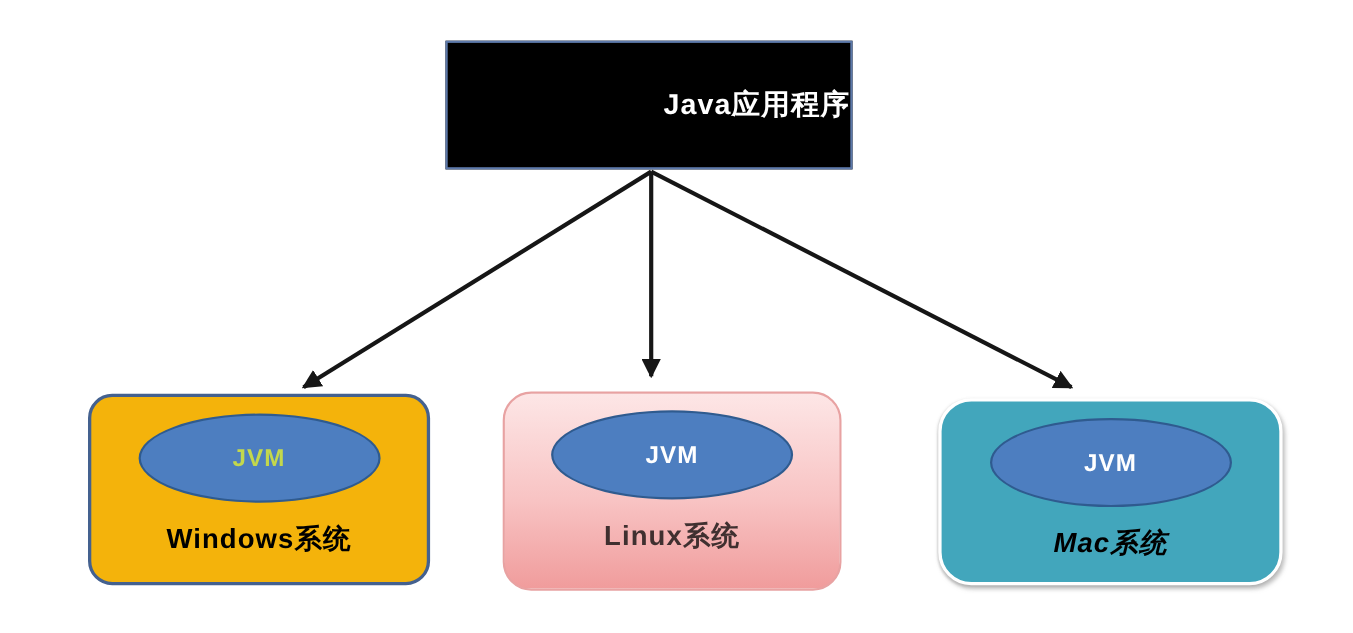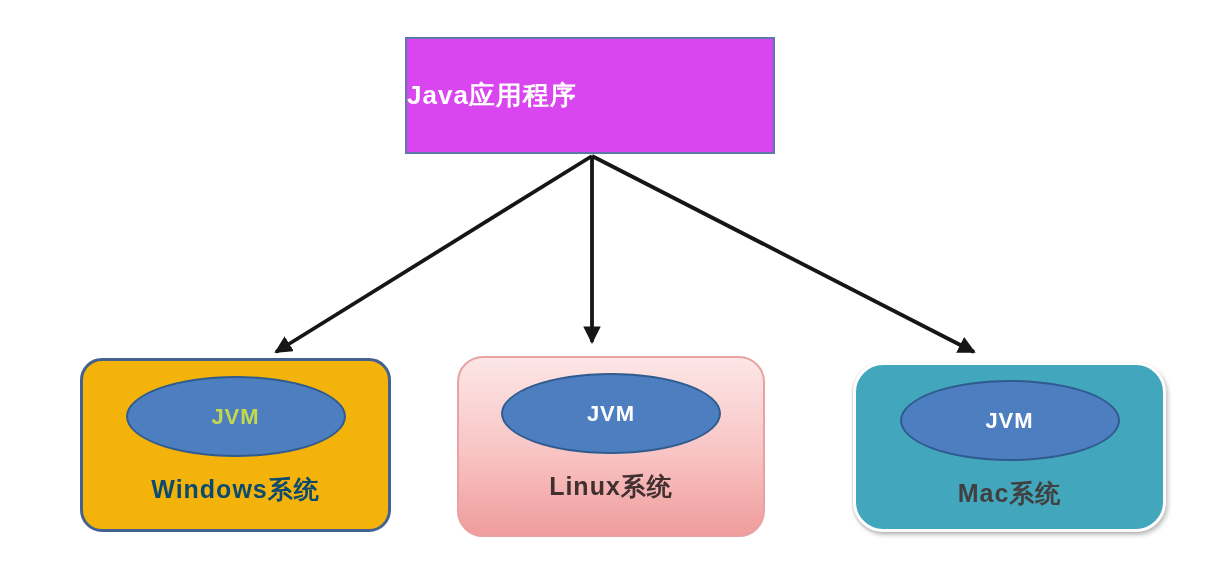--- a/index.html
+++ b/index.html
@@ -16,26 +16,26 @@
     overflow: hidden;
   }
 
   
   .app-box {
     position: absolute;
     left: 405px;
     top: 37px;
     width: 370px;
     height: 117px;
-    background: #d946ef;
+    background: #000000;
     border: 2px solid #5d79aa;
     box-sizing: border-box;
     display: flex;
     align-items: center;
-    justify-content: flex-start;
+    justify-content: flex-end;
   }
   .app-box .app-label {
     color: #ffffff;
     font-size: 26px;
     font-weight: bold;
     letter-spacing: 1px;
   }
 
   
   .arrows-svg {
@@ -110,23 +110,23 @@
   .os-label {
     position: absolute;
     left: 0;
     right: 0;
     top: 112px;
     text-align: center;
     font-size: 25px;
     font-weight: bold;
     letter-spacing: 1px;
   }
-  .os-box-windows .os-label { color: #0c4a6e; }
+  .os-box-windows .os-label { color: #000000; }
   .os-box-linux   .os-label { color: #403030; }
-  .os-box-mac     .os-label { color: #404040; }
+  .os-box-mac     .os-label { color: #000000; font-style: italic; }
 </style>
 </head>
 <body>
 
 <div class="canvas">
 
   <div class="app-box">
     <span class="app-label">Java应用程序</span>
   </div>
 

